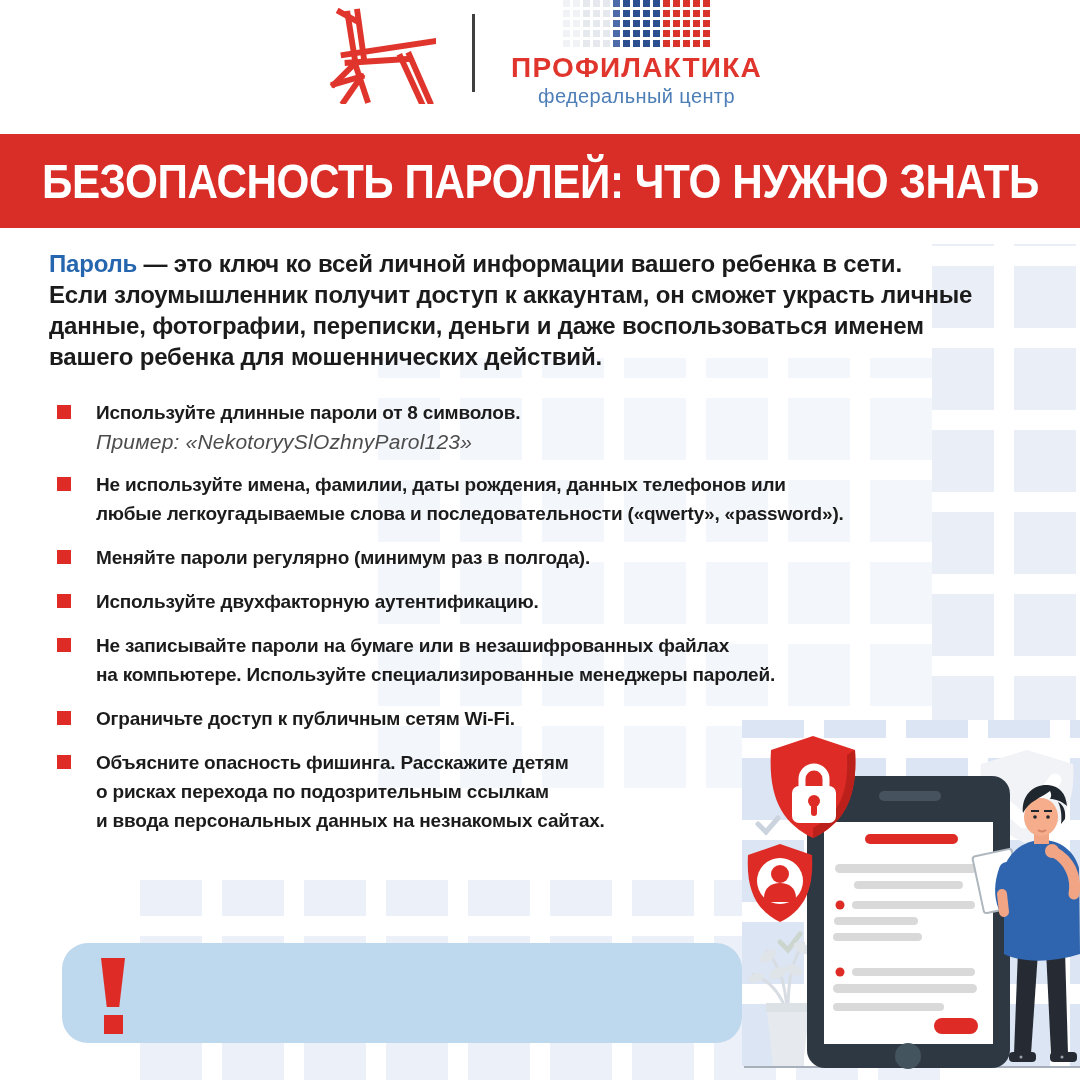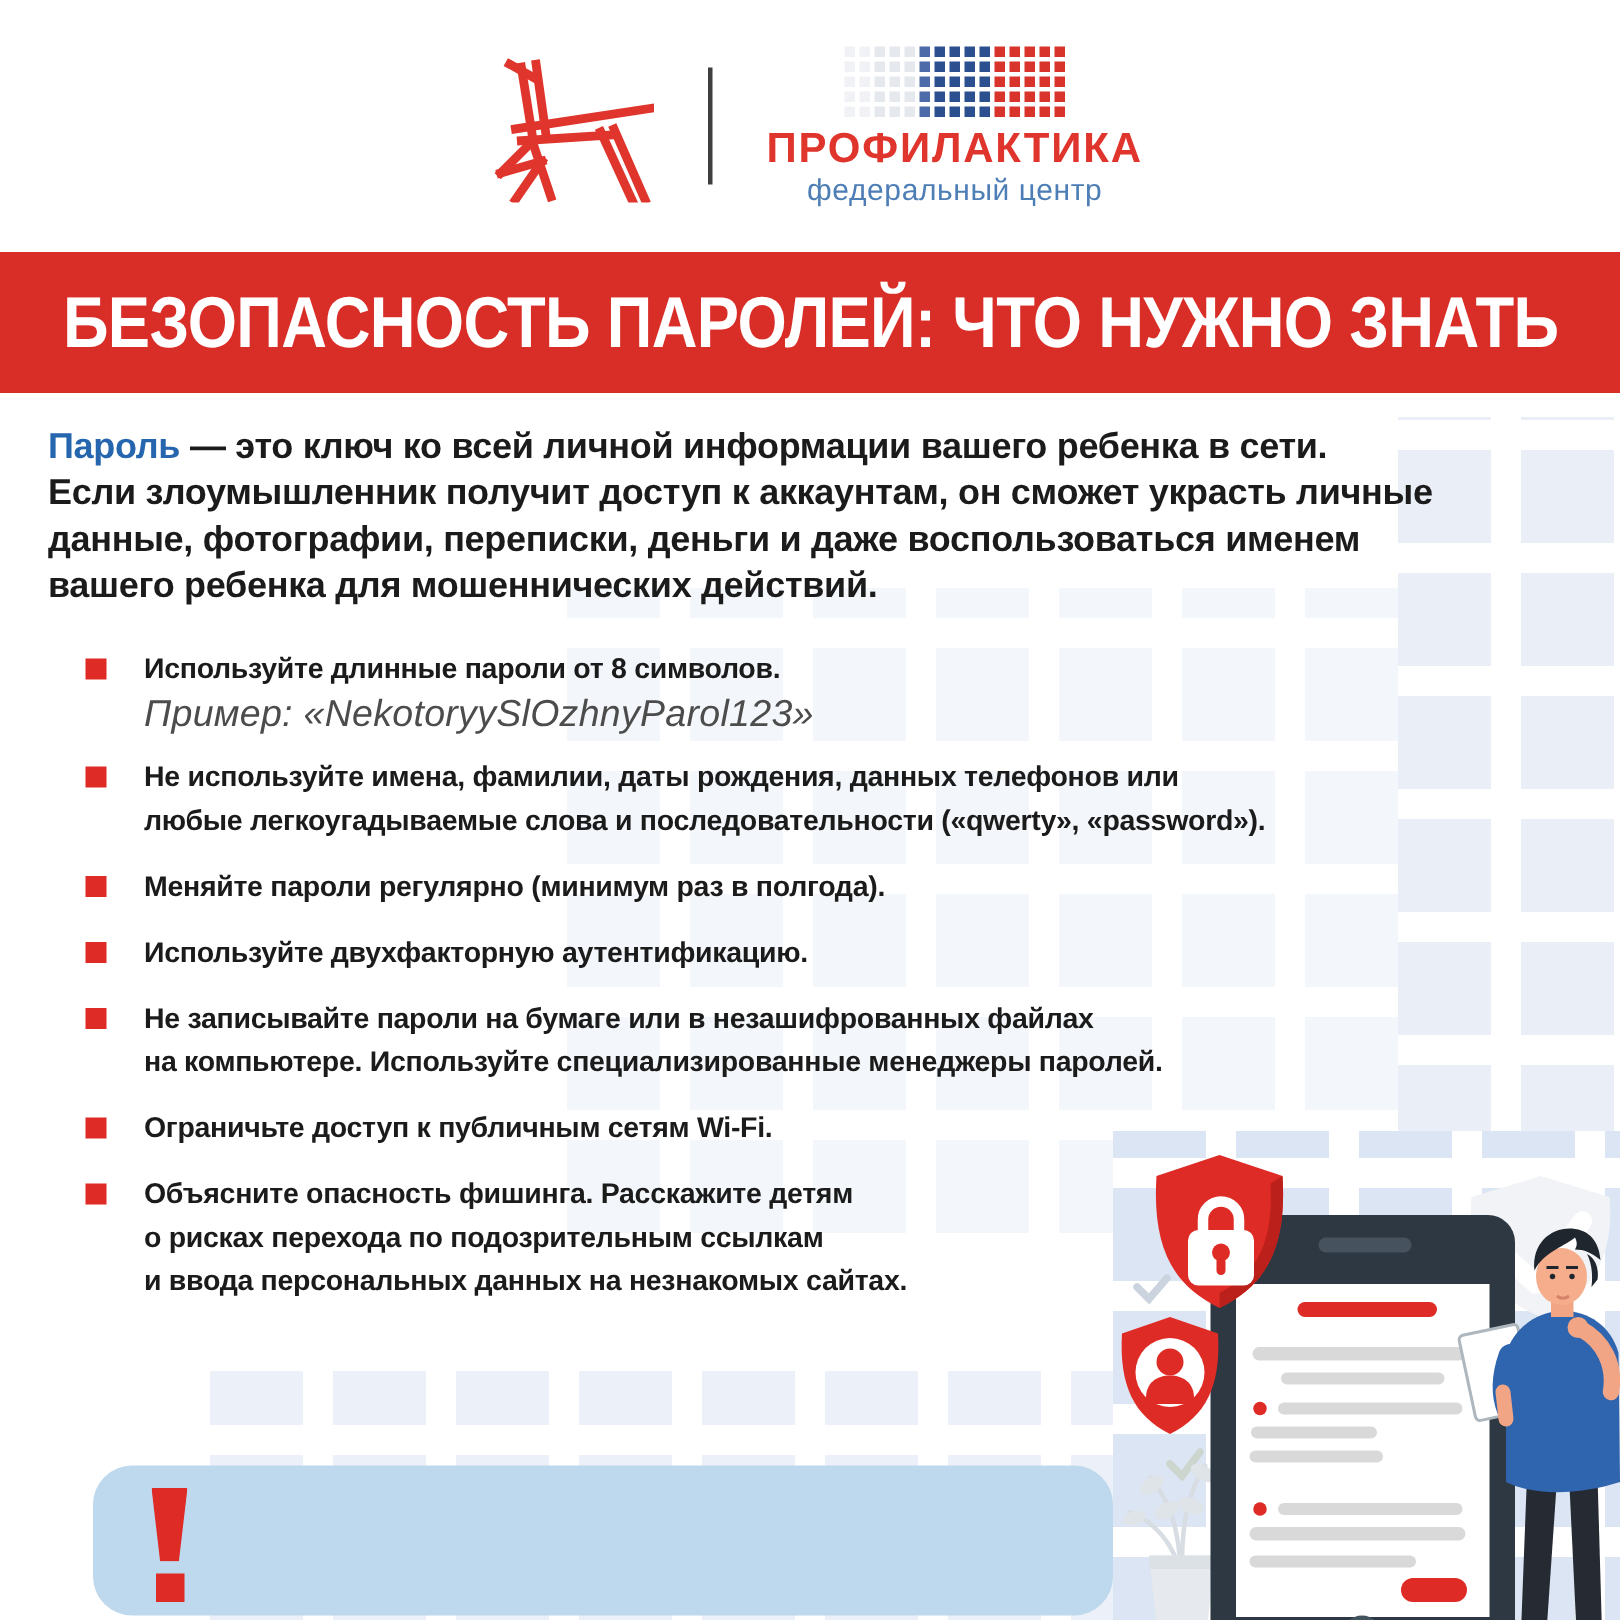--- a/index.html
+++ b/index.html
@@ -10,21 +10,21 @@
     --callout-bg:#BED8ED;
     --callout-text:#2A5CA5;
     --tile:#E9EEF7;
     --tile-strong:#DCE5F4;
   }
   html,body{margin:0;padding:0;}
   body{font-family:"Liberation Sans",sans-serif;}
   .page{position:relative;width:1080px;height:1080px;background:#fff;overflow:hidden;}
 
   
-  header{height:168px;display:flex;align-items:center;justify-content:center;background:#fff;}
+  header{height:134px;display:flex;align-items:flex-start;justify-content:center;background:#fff;}
   .header-inner{display:flex;align-items:center;gap:36px;}
   .chair-logo{width:118px;height:102px;}
   .header-divider{width:3px;height:78px;background:#3F3F3F;}
   .brand{display:flex;flex-direction:column;align-items:center;}
   .flag-grid{display:grid;grid-template-columns:repeat(15,7px);grid-auto-rows:7px;gap:3px;margin-bottom:7px;}
   .flag-grid i{display:block;}
   .brand-name{font-size:28px;font-weight:800;color:#E0352C;letter-spacing:1.2px;line-height:1;}
   .brand-sub{font-size:20px;color:#4D7EB6;margin-top:4px;letter-spacing:.4px;line-height:1;}
 
   
@@ -39,30 +39,30 @@
       repeating-linear-gradient(0deg, transparent 0 62px, #fff 62px 82px),
       repeating-linear-gradient(90deg, var(--tile) 0 62px, #fff 62px 82px);}
   .t-mid{left:378px;top:130px;width:560px;height:430px;opacity:.5;}
   .t-right{left:932px;top:16px;width:148px;height:822px;}
   .t-bottom{left:140px;top:652px;width:800px;height:200px;opacity:.85;}
   .t-illu{left:742px;top:492px;width:338px;height:346px;
     background-image:
       repeating-linear-gradient(0deg, transparent 0 62px, #fff 62px 82px),
       repeating-linear-gradient(90deg, var(--tile-strong) 0 62px, #fff 62px 82px);}
 
-  .intro{position:relative;z-index:1;padding:20px 0 0 32px;}
+  .intro{position:relative;z-index:1;padding:20px 0 0 49px;}
   .intro p{margin:0;font-size:24px;line-height:31px;font-weight:700;color:var(--ink);letter-spacing:-.2px;}
   .intro .lead{color:var(--blue);}
   .pre{white-space:pre-line;}
 
   .tips{list-style:none;margin:26px 0 0;padding:0 0 0 57px;position:relative;z-index:1;}
   .tips li{position:relative;padding-left:39px;margin-bottom:15px;}
   .bullet{position:absolute;left:0;top:7px;width:14px;height:14px;background:var(--red);}
   .tip-text{margin:0;font-size:19px;line-height:29px;font-weight:700;color:var(--ink);letter-spacing:-.2px;}
-  .tip-example{margin:2px 0 0;font-size:25px;line-height:26px;font-style:italic;font-weight:400;
+  .tip-example{margin:2px 0 0;font-size:21px;line-height:26px;font-style:italic;font-weight:400;
                color:#4C4C4C;letter-spacing:.2px;}
 
   .callout{position:absolute;z-index:1;left:62px;top:715px;width:680px;box-sizing:border-box;
            background:var(--callout-bg);border-radius:26px;padding:16px 16px 16px 94px;min-height:100px;}
   .excl{position:absolute;left:38px;top:15px;width:26px;display:flex;flex-direction:column;align-items:center;}
   .excl-bar{width:24px;height:49px;background:var(--red);clip-path:polygon(0 0,100% 0,76% 100%,24% 100%);}
   .excl-dot{width:19px;height:19px;background:var(--red);margin-top:8px;}
   .callout-text{margin:0;font-size:24px;line-height:30px;font-weight:700;color:var(--callout-text);letter-spacing:-.2px;}
 
   .illu{position:absolute;left:742px;top:490px;width:338px;height:362px;z-index:2;}

